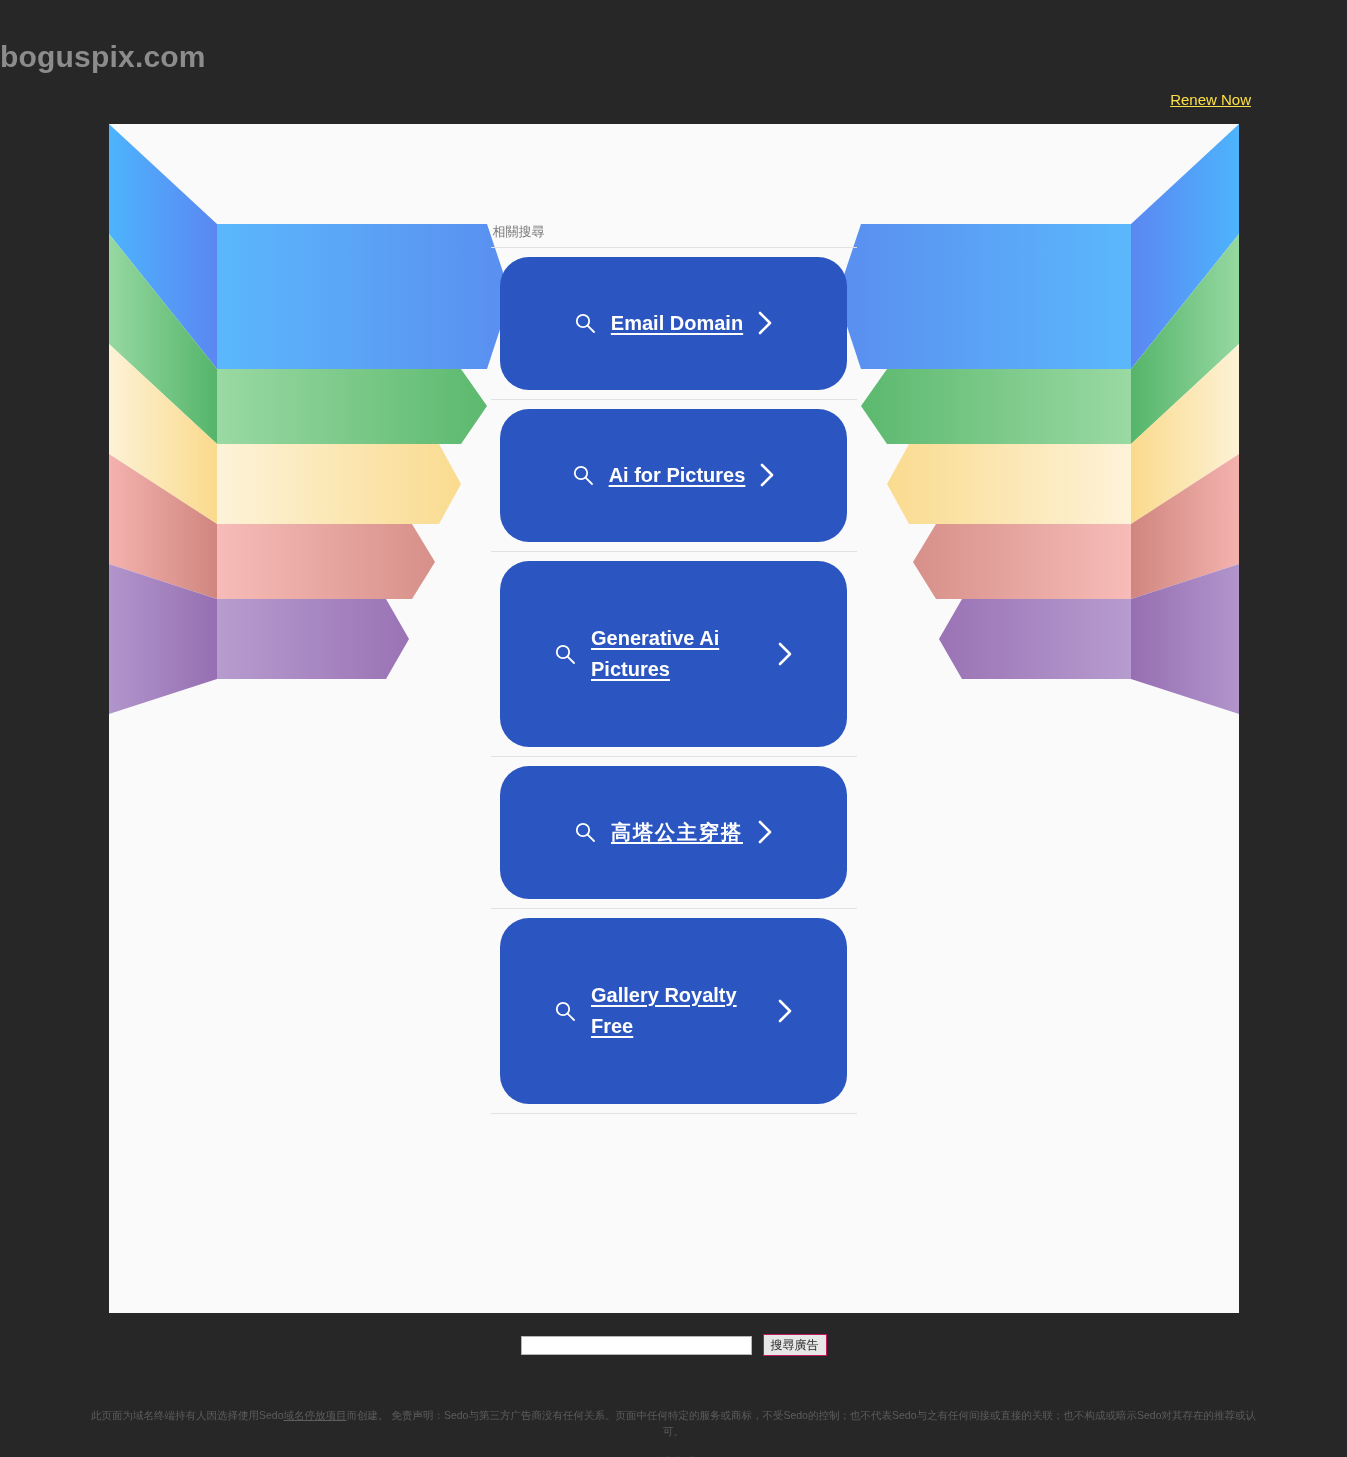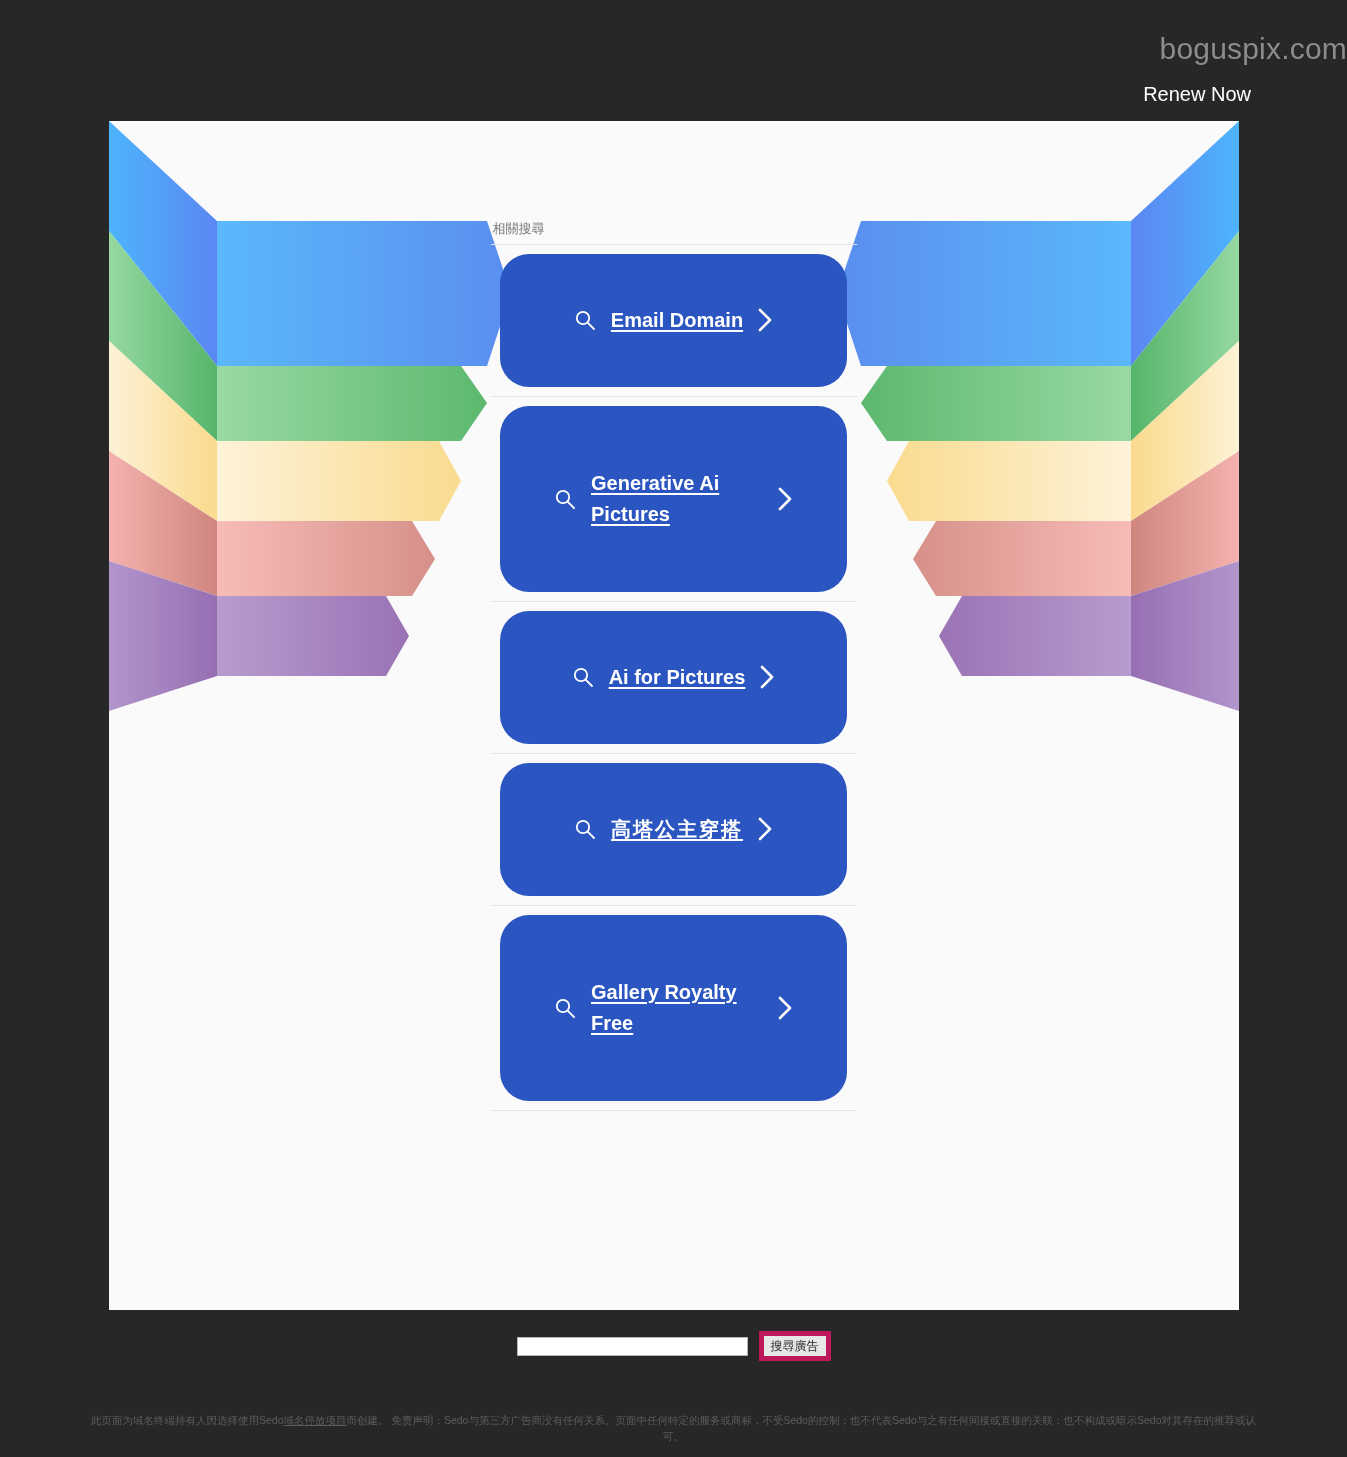--- a/index.html
+++ b/index.html
@@ -12,35 +12,36 @@
   #page {
     width: 1347px;
     min-height: 1457px;
     position: relative;
     background: #272727;
     overflow: hidden;
   }
 
   
   .site-title {
-    text-align: right;
+    text-align: left;
     color: #8c8c8c;
     font-size: 30px;
-    font-weight: 400;
-    padding-top: 32px;
+    font-weight: 700;
+    padding-top: 40px;
     letter-spacing: .2px;
     line-height: 1.1;
   }
   .renew-row {
     text-align: right;
     padding: 18px 96px 0 0;
   }
   .renew-link {
-    color: #ffffff;
-    font-size: 20px;
+    color: #fde047;
+    font-size: 15px;
+    text-decoration: underline;
     cursor: pointer;
   }
 
   
   .card {
     position: relative;
     margin: 15px auto 0 auto;
     width: 1130px;
     height: 1189px;
     background: #fafafa;
@@ -120,21 +121,21 @@
     height: 19px;
     border: 1px solid #b5b5b5;
     background: #ffffff;
     font-family: "Liberation Sans", sans-serif;
     font-size: 12px;
     padding: 1px 3px;
     color: #111;
   }
   .search-btn {
     background: #e7e7e7;
-    border: 5px solid #be185d;
+    border: 1px solid #be185d;
     color: #2a2a2a;
     font-family: "Liberation Sans", "DejaVu Sans", sans-serif;
     font-size: 12px;
     padding: 3px 7px;
     cursor: pointer;
     line-height: 1.2;
   }
 
   
   .footer {
@@ -258,39 +259,39 @@
                 <line x1="14.6" y1="14.6" x2="21" y2="21" stroke-linecap="round"></line>
               </svg>
               <span class="ad-text">Email Domain</span>
               <svg class="chev-icon" viewBox="0 0 17 26" fill="none" stroke="#ffffff" stroke-width="2.6" stroke-linecap="round" stroke-linejoin="round">
                 <polyline points="3,3 13,13 3,23"></polyline>
               </svg>
             </div>
             <div class="rule"></div>
           </div>
           <div class="ad-item">
+            <div class="ad-box">
+              <svg class="mag-icon" viewBox="0 0 24 24" fill="none" stroke="#ffffff" stroke-width="1.8">
+                <circle cx="10" cy="10" r="6.2"></circle>
+                <line x1="14.6" y1="14.6" x2="21" y2="21" stroke-linecap="round"></line>
+              </svg>
+              <span class="ad-text">Ai for Pictures</span>
+              <svg class="chev-icon" viewBox="0 0 17 26" fill="none" stroke="#ffffff" stroke-width="2.6" stroke-linecap="round" stroke-linejoin="round">
+                <polyline points="3,3 13,13 3,23"></polyline>
+              </svg>
+            </div>
+            <div class="rule"></div>
+          </div>
+          <div class="ad-item">
             <div class="ad-box tall">
               <svg class="mag-icon" viewBox="0 0 24 24" fill="none" stroke="#ffffff" stroke-width="1.8">
                 <circle cx="10" cy="10" r="6.2"></circle>
                 <line x1="14.6" y1="14.6" x2="21" y2="21" stroke-linecap="round"></line>
               </svg>
               <span class="ad-text">Generative Ai Pictures</span>
-              <svg class="chev-icon" viewBox="0 0 17 26" fill="none" stroke="#ffffff" stroke-width="2.6" stroke-linecap="round" stroke-linejoin="round">
-                <polyline points="3,3 13,13 3,23"></polyline>
-              </svg>
-            </div>
-            <div class="rule"></div>
-          </div>
-          <div class="ad-item">
-            <div class="ad-box">
-              <svg class="mag-icon" viewBox="0 0 24 24" fill="none" stroke="#ffffff" stroke-width="1.8">
-                <circle cx="10" cy="10" r="6.2"></circle>
-                <line x1="14.6" y1="14.6" x2="21" y2="21" stroke-linecap="round"></line>
-              </svg>
-              <span class="ad-text">Ai for Pictures</span>
               <svg class="chev-icon" viewBox="0 0 17 26" fill="none" stroke="#ffffff" stroke-width="2.6" stroke-linecap="round" stroke-linejoin="round">
                 <polyline points="3,3 13,13 3,23"></polyline>
               </svg>
             </div>
             <div class="rule"></div>
           </div>
           <div class="ad-item">
             <div class="ad-box">
               <svg class="mag-icon" viewBox="0 0 24 24" fill="none" stroke="#ffffff" stroke-width="1.8">
                 <circle cx="10" cy="10" r="6.2"></circle>

